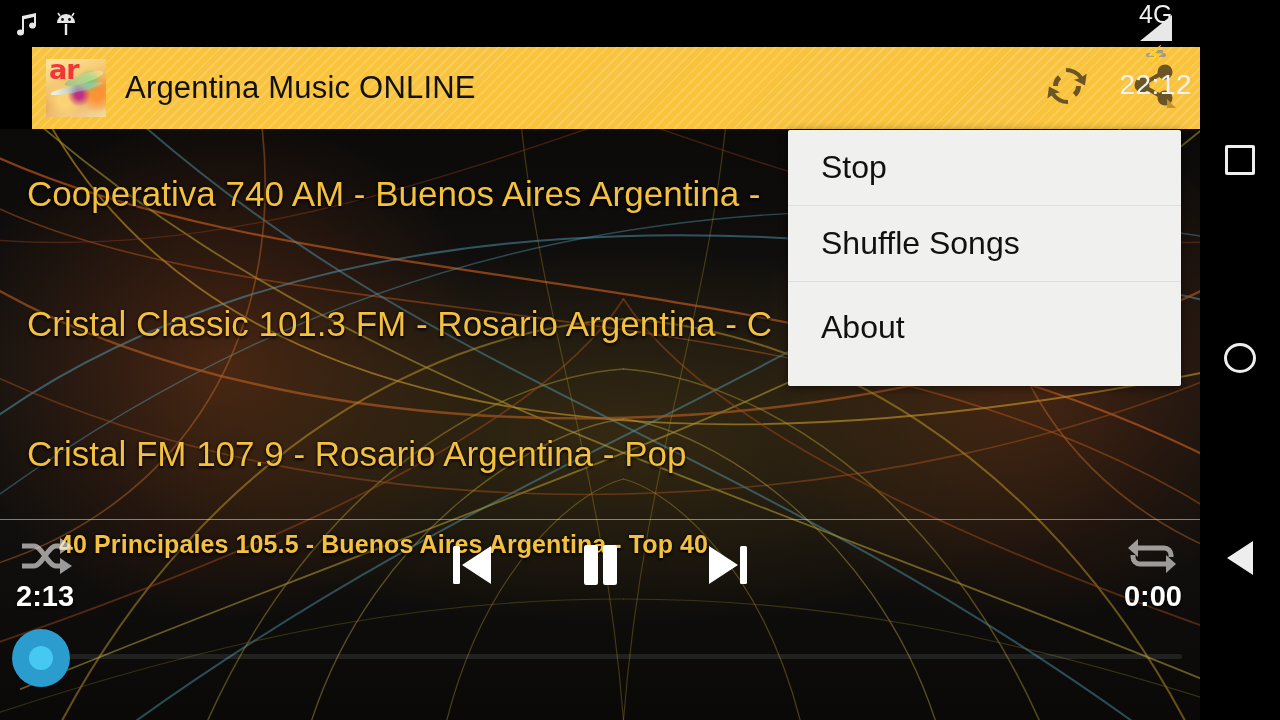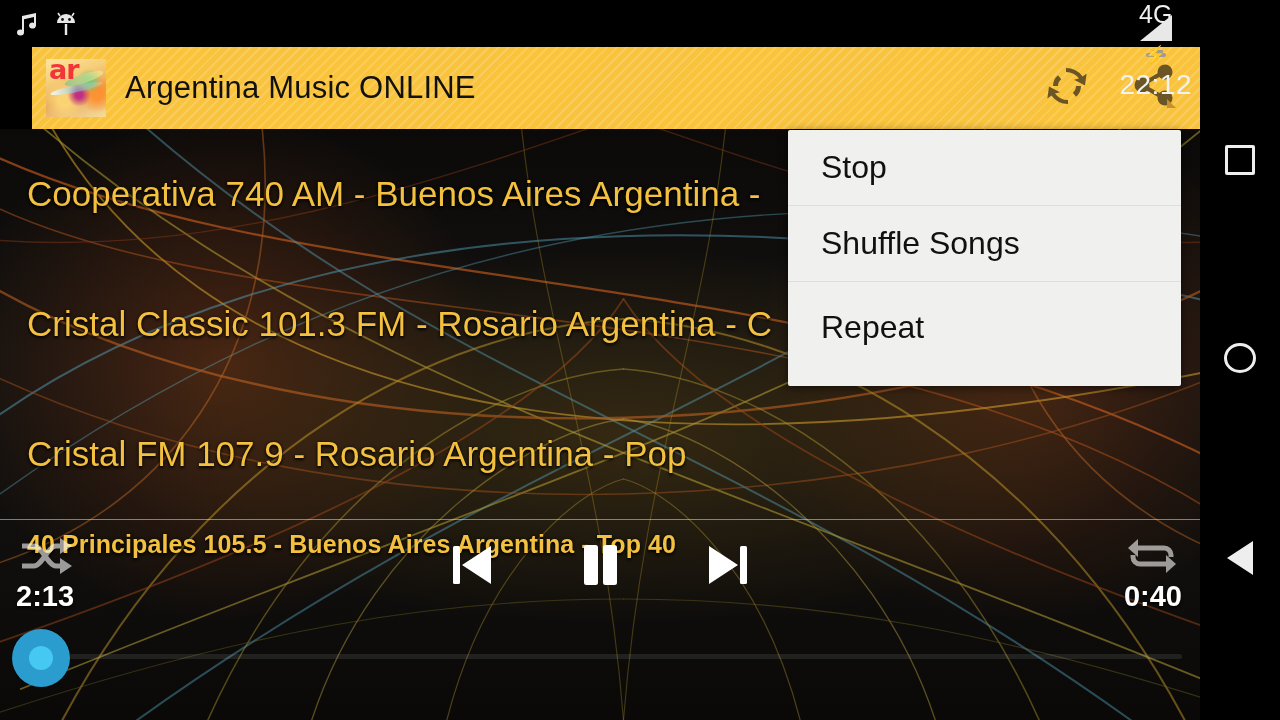--- a/index.html
+++ b/index.html
@@ -81,21 +81,21 @@
   svg.artsvg { position:absolute; inset:0; width:100%; height:100%; }
 
   
   #station-list { position:absolute; left:0; top:0; width:1200px; }
   .station {
     color:#f3c13f; white-space:nowrap; overflow:hidden;
     text-shadow:0 2px 3px rgba(0,0,0,0.85), 0 0 3px rgba(0,0,0,0.6);
     font-family:"Liberation Sans", sans-serif;
   }
   .station.big { font-size:35px; padding-left:27px; height:130px; line-height:130px; }
-  .station.small { font-size:25px; font-weight:bold; padding-left:27px; height:49px; line-height:49px; letter-spacing:0.1px; }
+  .station.small { font-size:25px; font-weight:bold; padding-left:27px; height:49px; line-height:49px; letter-spacing:0.1px;margin-left:32px; }
   .list-divider { height:1px; background:rgba(220,215,205,0.55); width:1200px; }
 
   
   #player { position:absolute; left:0; bottom:0; width:1200px; height:192px; }
 
   .ctl-icon { position:absolute; opacity:0.62; }
   #shuffle-btn { left:18px; top:6px; width:56px; height:44px; }
   #repeat-btn { right:20px; top:6px; width:56px; height:44px; }
 
   #transport {
@@ -313,36 +313,36 @@
           <span>
             <svg width="46" height="48" viewBox="0 0 46 48">
                 <path d="M4 5 L4 43 L33 24 Z" fill="#fff"></path>
                 <rect x="35" y="5" width="7" height="38" rx="1.5" fill="#fff"></rect>
               </svg>
           </span>
         </div>
       </div>
 
       <div id="time-current">2:13</div>
-      <div id="time-total">0:40</div>
+      <div id="time-total">0:00</div>
 
       <div id="seekbar">
         <div id="seek-track">
           <div id="seek-progress" style="width: 0%;"></div>
         </div>
         <div id="seek-thumb"></div>
       </div>
 
     </div>
   </div>
 
   <div id="overflow-menu">
     <div class="menu-item">Stop</div>
     <div class="menu-item">Shuffle Songs</div>
-    <div class="menu-item">Repeat</div>
+    <div class="menu-item">About</div>
   </div>
 
   <div id="nav-bar">
     <div class="nav-btn" id="nav-recents">
       <span class="sq"></span>
     </div>
     <div class="nav-btn" id="nav-home">
       <span class="ci"></span>
     </div>
     <div class="nav-btn" id="nav-back">

